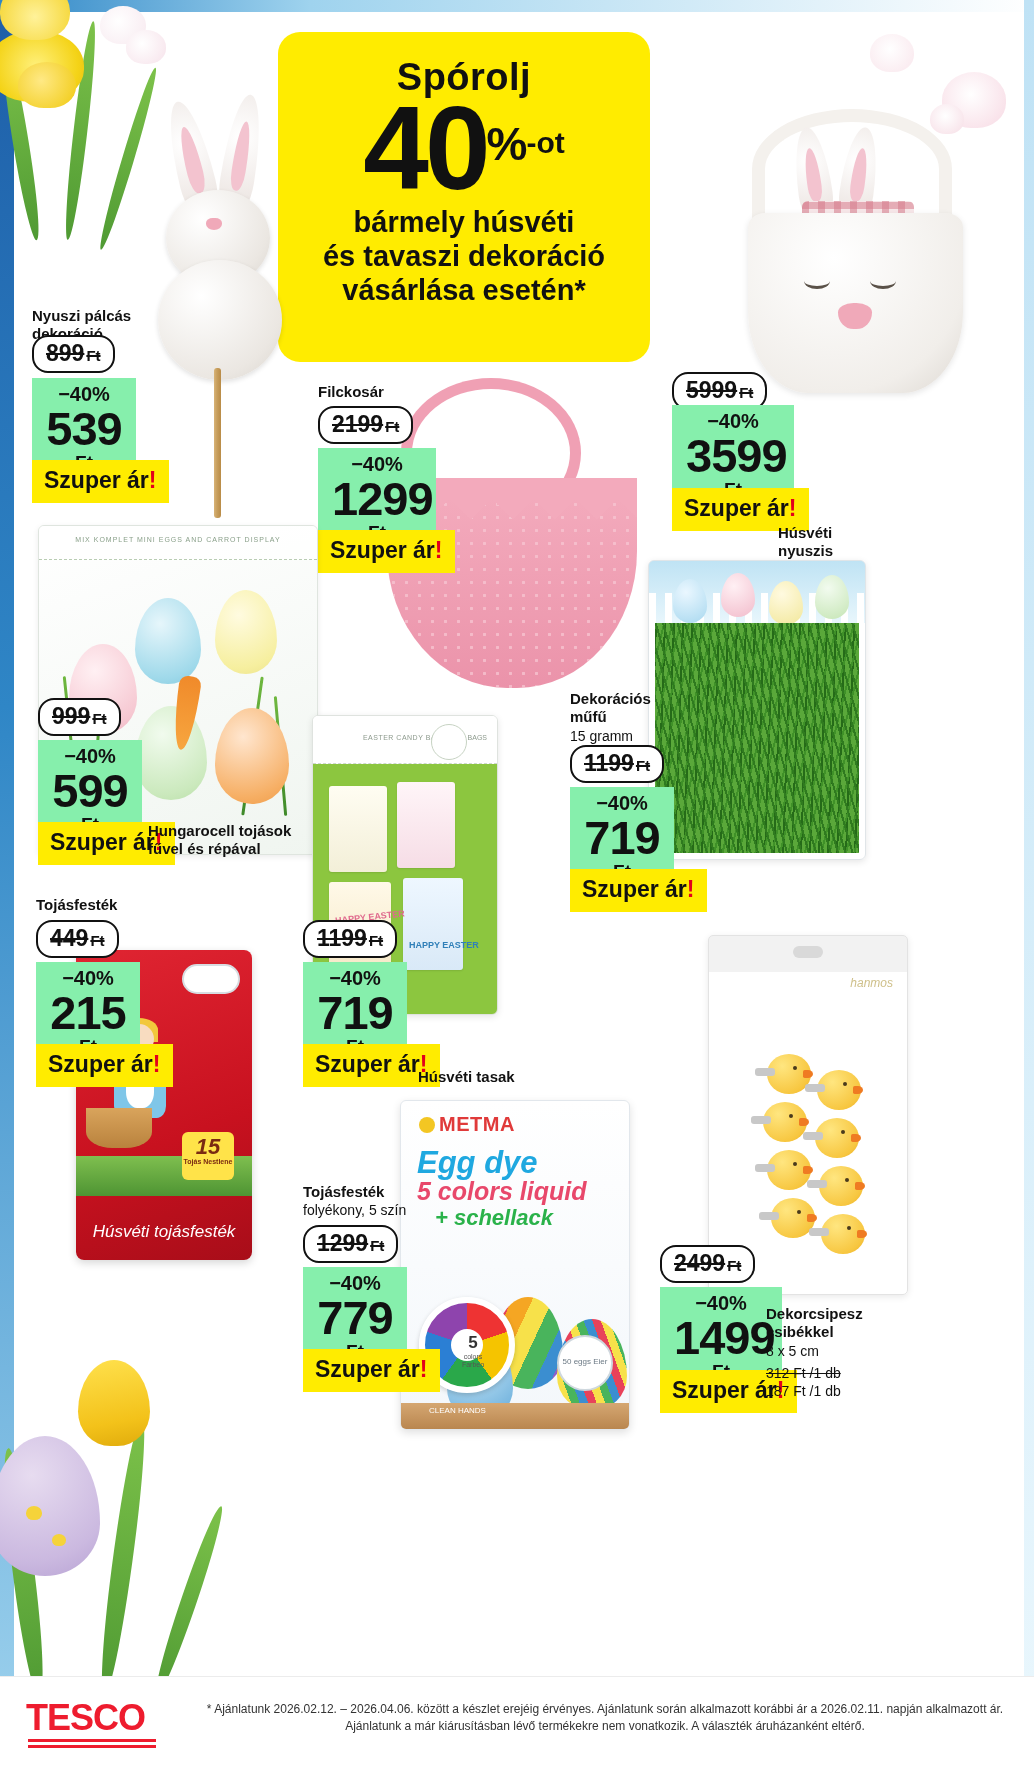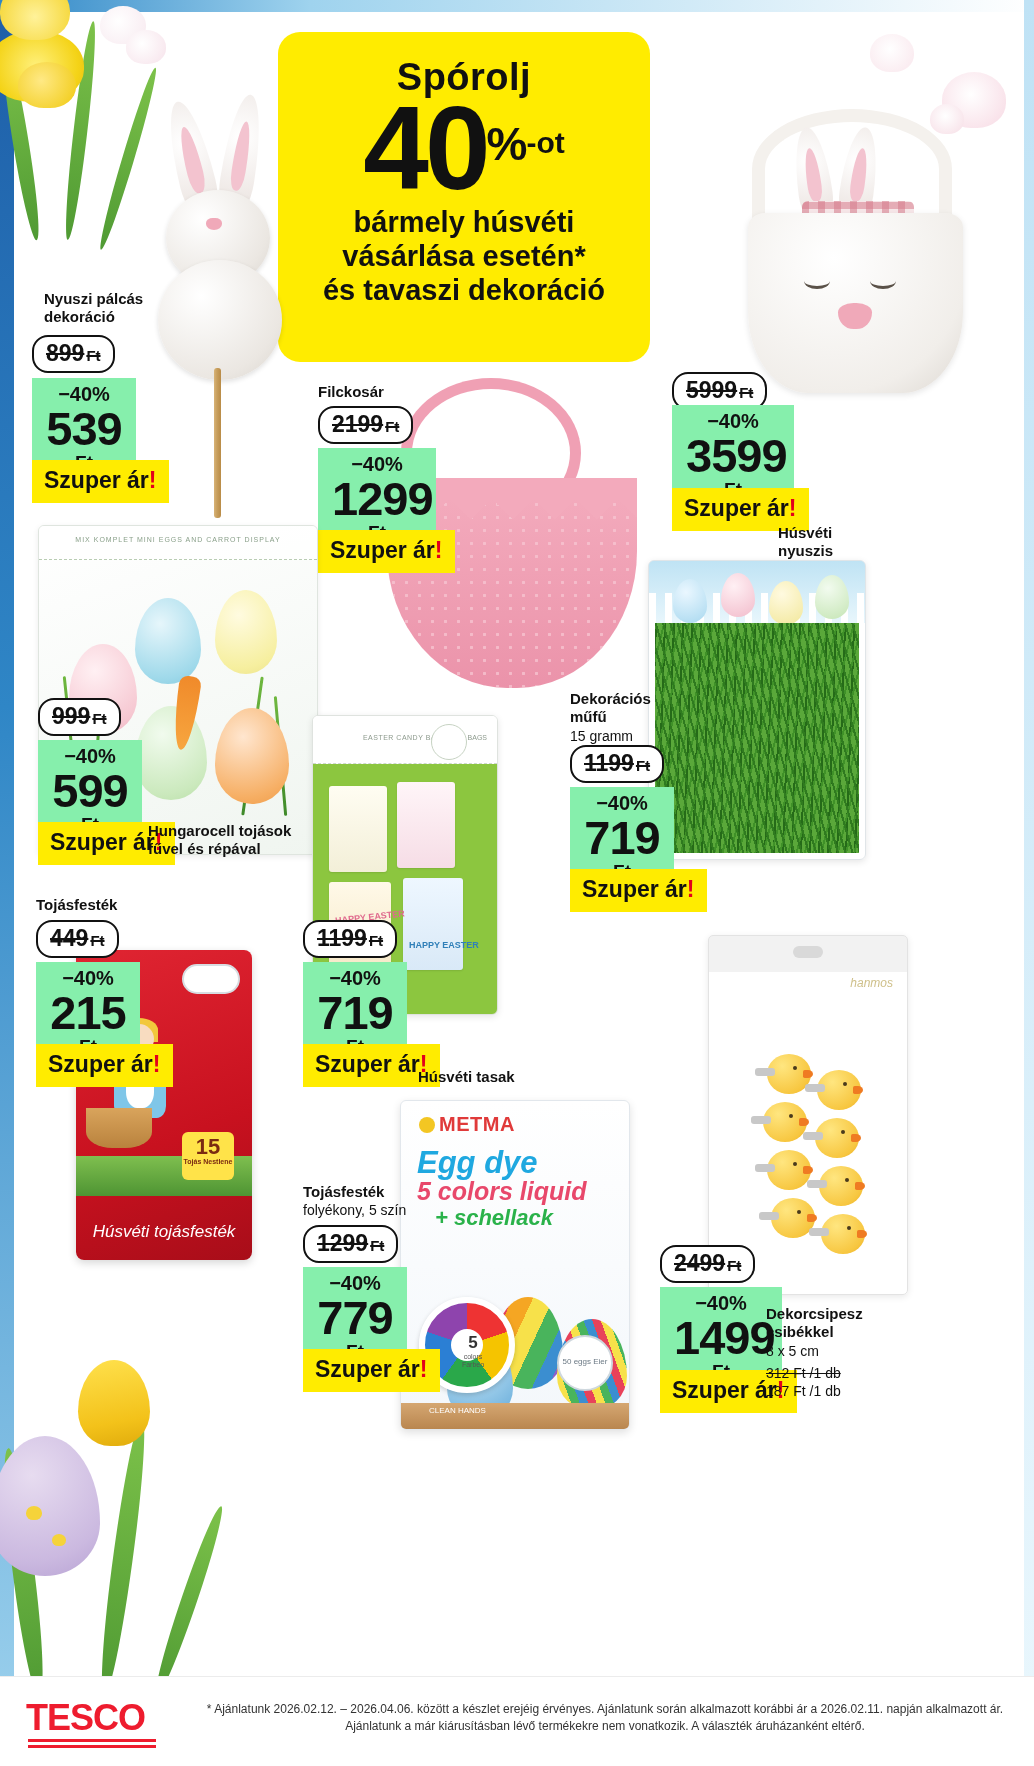--- a/index.html
+++ b/index.html
@@ -337,21 +337,21 @@
   }
   .sachet .girl .head { position:absolute; left: 22px; top: 0; width: 30px; height: 30px; border-radius:50%; background:#f8dcc0; }
   .sachet .girl .hair { position:absolute; left: 18px; top: -6px; width: 38px; height: 24px; border-radius: 50% 50% 0 0; background:#f2c83c; }
   .sachet .girl .dress { position:absolute; left: 12px; top: 28px; width: 52px; height: 66px; background:#7fc6e8; border-radius: 40% 40% 18% 18%; }
   .sachet .girl .apron { position:absolute; left: 24px; top: 44px; width: 28px; height: 40px; background:#fff; border-radius: 0 0 40% 40%; }
   .sachet .basket { position:absolute; left: 10px; top: 158px; width: 66px; height: 40px; background: linear-gradient(180deg,#d9a45c,#b9823d); border-radius: 0 0 40% 40%; }
   .sachet .badge {
     position:absolute; right: 18px; bottom: 80px; width: 52px; height: 48px;
     background:#ffe349; border-radius: 6px; text-align:center; color:#7a2a12; font-weight:bold;
   }
-  .sachet .badge .b1 { font-size: 22px; line-height: 22px; padding-top: 4px; }
+  .sachet .badge .b1 { font-size: 22px; line-height: 22px; padding-top: 4px; font-style: italic; }
   .sachet .badge .b2 { font-size: 7px; line-height: 8px; }
   .sachet .cap { position:absolute; left:0; right:0; bottom: 18px; text-align:center; color:#fff; font-style: italic; font-size: 17px; }
   .sachet .meadow { position:absolute; left:0; right:0; bottom: 64px; height: 40px; background: linear-gradient(180deg,#7fbf4f,#4e9433); }
 
   
   .candybags {
     position: absolute;
     width: 186px; height: 300px;
     background: linear-gradient(180deg,#ffffff 0 16%, #8cc63f 16% 100%);
     border: 1px solid #dfe3df;
@@ -500,38 +500,38 @@
   </div>
 
   <div class="promo">
     <div class="promo-sporolj">Spórolj</div>
     <div class="promo-big-row">
       <span class="promo-num">40</span>
       <span class="promo-pct">%</span>
       <span class="promo-ot">-ot</span>
     </div>
     <div class="promo-sub">bármely húsvéti</div>
+    <div class="promo-sub" style="margin-top:0">és tavaszi dekoráció</div>
     <div class="promo-sub" style="margin-top:0">vásárlása esetén*</div>
-    <div class="promo-sub" style="margin-top:0">és tavaszi dekoráció</div>
   </div>
 
   <div class="prod" style="left:140px;top:90px;width:190px;height:420px;">
     <div class="bunny-ear" style="left:34px;top:10px;width:36px;height:120px;transform:rotate(-14deg);">
       <div class="inner"></div>
     </div>
     <div class="bunny-ear" style="left:84px;top:4px;width:34px;height:124px;transform:rotate(9deg);">
       <div class="inner"></div>
     </div>
     <div class="bunny-body" style="left:26px;top:100px;width:104px;height:96px;"></div>
     <div class="bunny-body" style="left:18px;top:170px;width:124px;height:120px;"></div>
     <div style="position:absolute;left:66px;top:128px;width:16px;height:12px;background:#f0a9b9;border-radius:50% 50% 60% 60%;"></div>
     <div class="stick" style="left:74px;top:278px;height:150px;"></div>
   </div>
 
-  <div class="pname" style="left:32px;top:290px;width:130px;margin-left:12px;">
+  <div class="pname" style="left:32px;top:307px;width:130px;">
     <span>Nyuszi pálcás</span><br>
     <span>dekoráció</span>
   </div>
   <div class="old-price" style="left:32px;top:335px;">
     <span class="num">899</span><span class="cur">Ft</span>
   </div>
   <div class="newprice" style="left:32px;top:378px;width:104px;">
     <span class="disc">−40%</span>
     <span class="val">539</span>
     <span class="cur">Ft</span>

